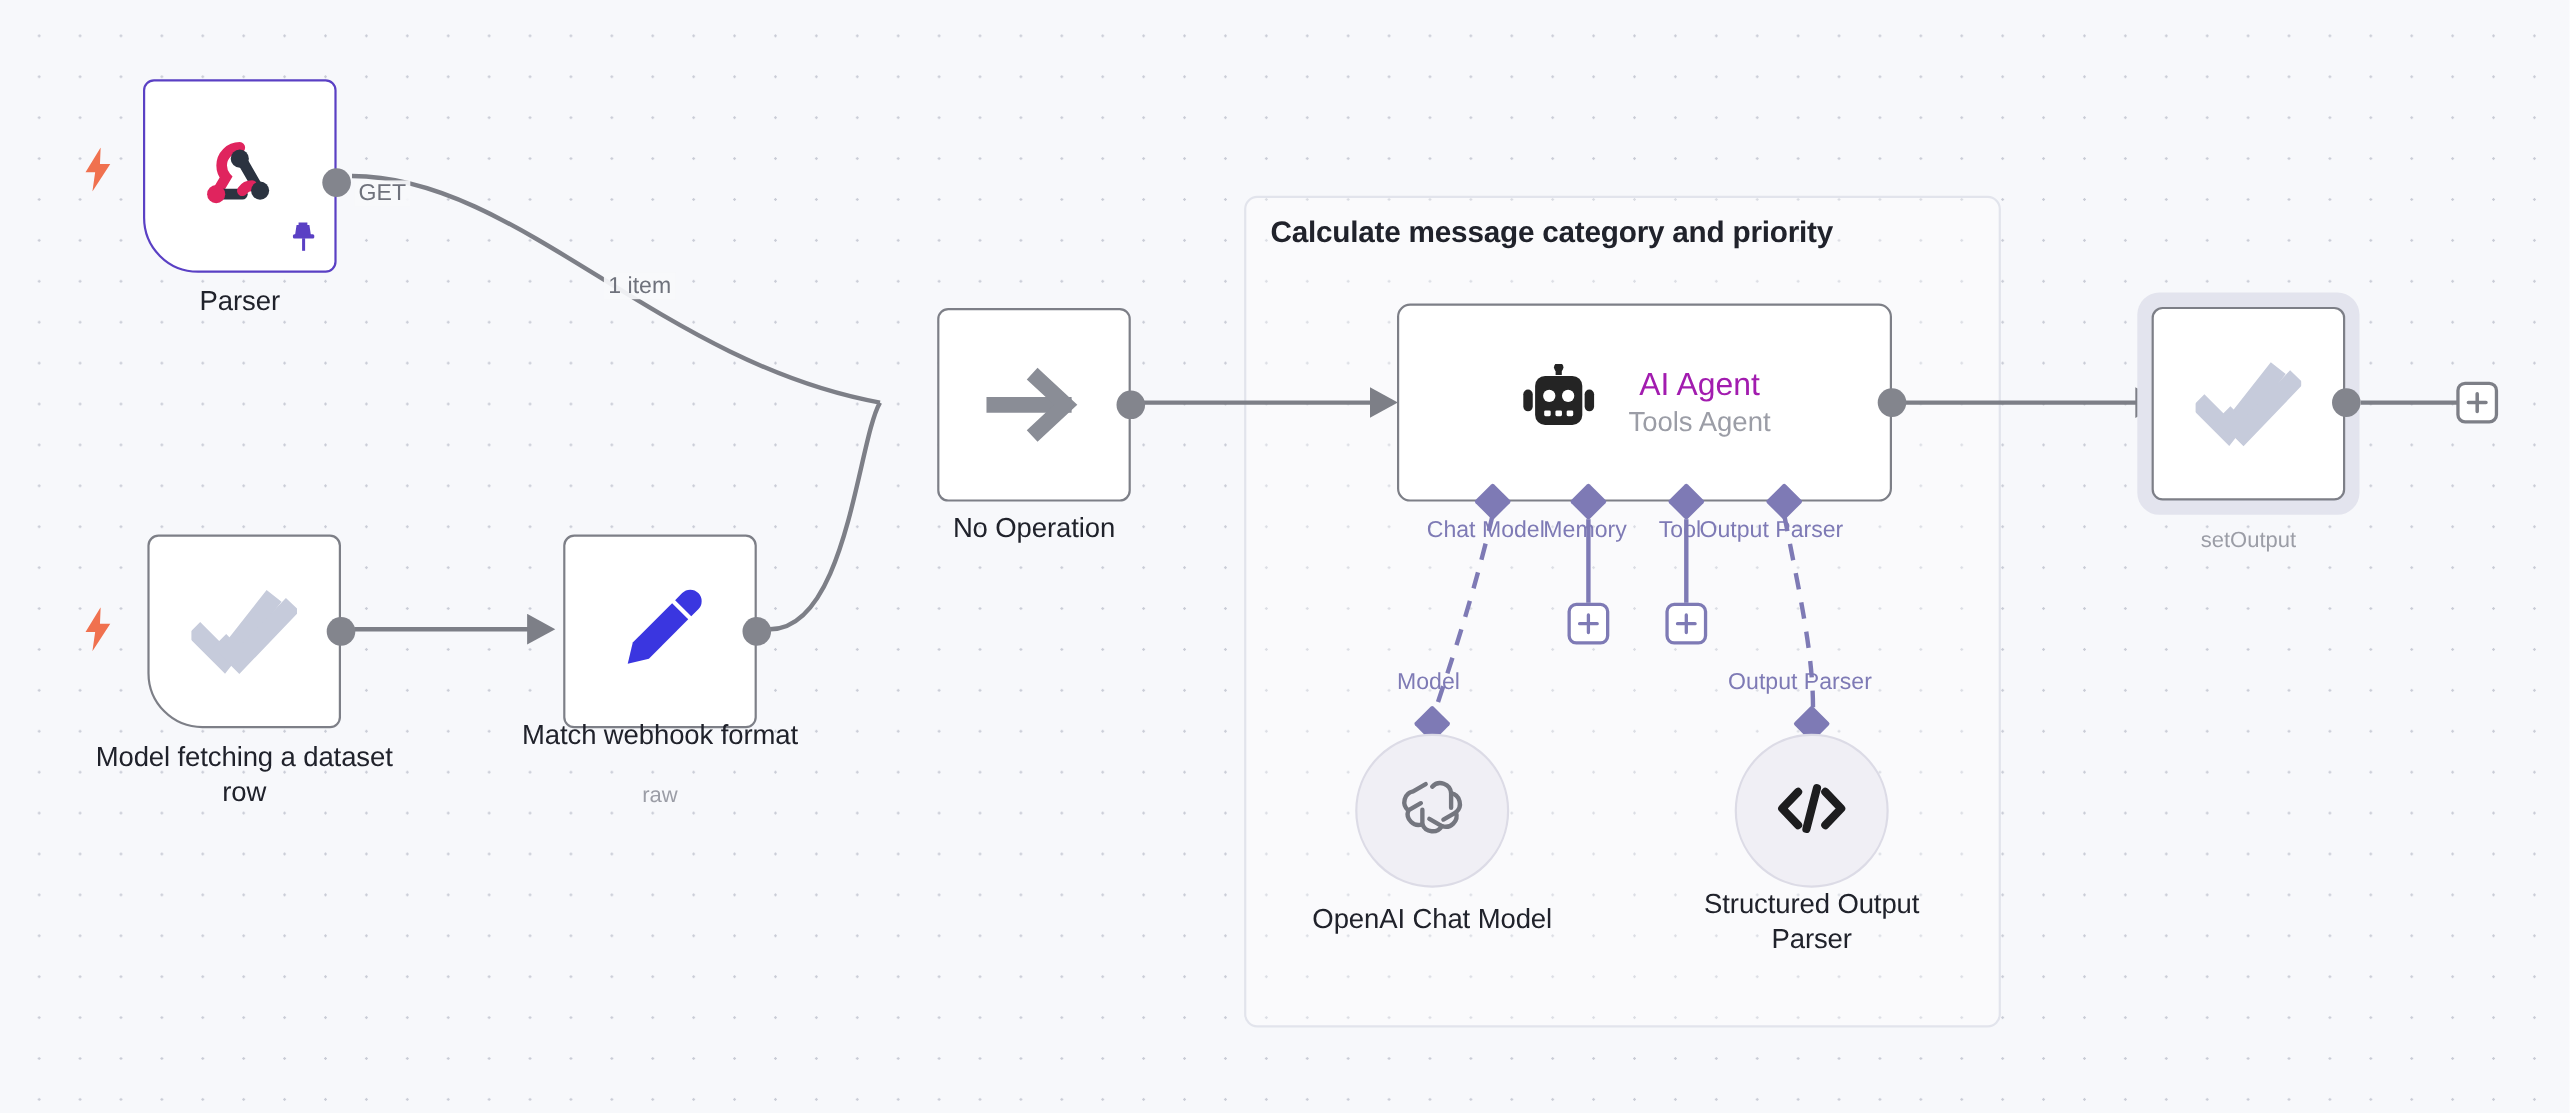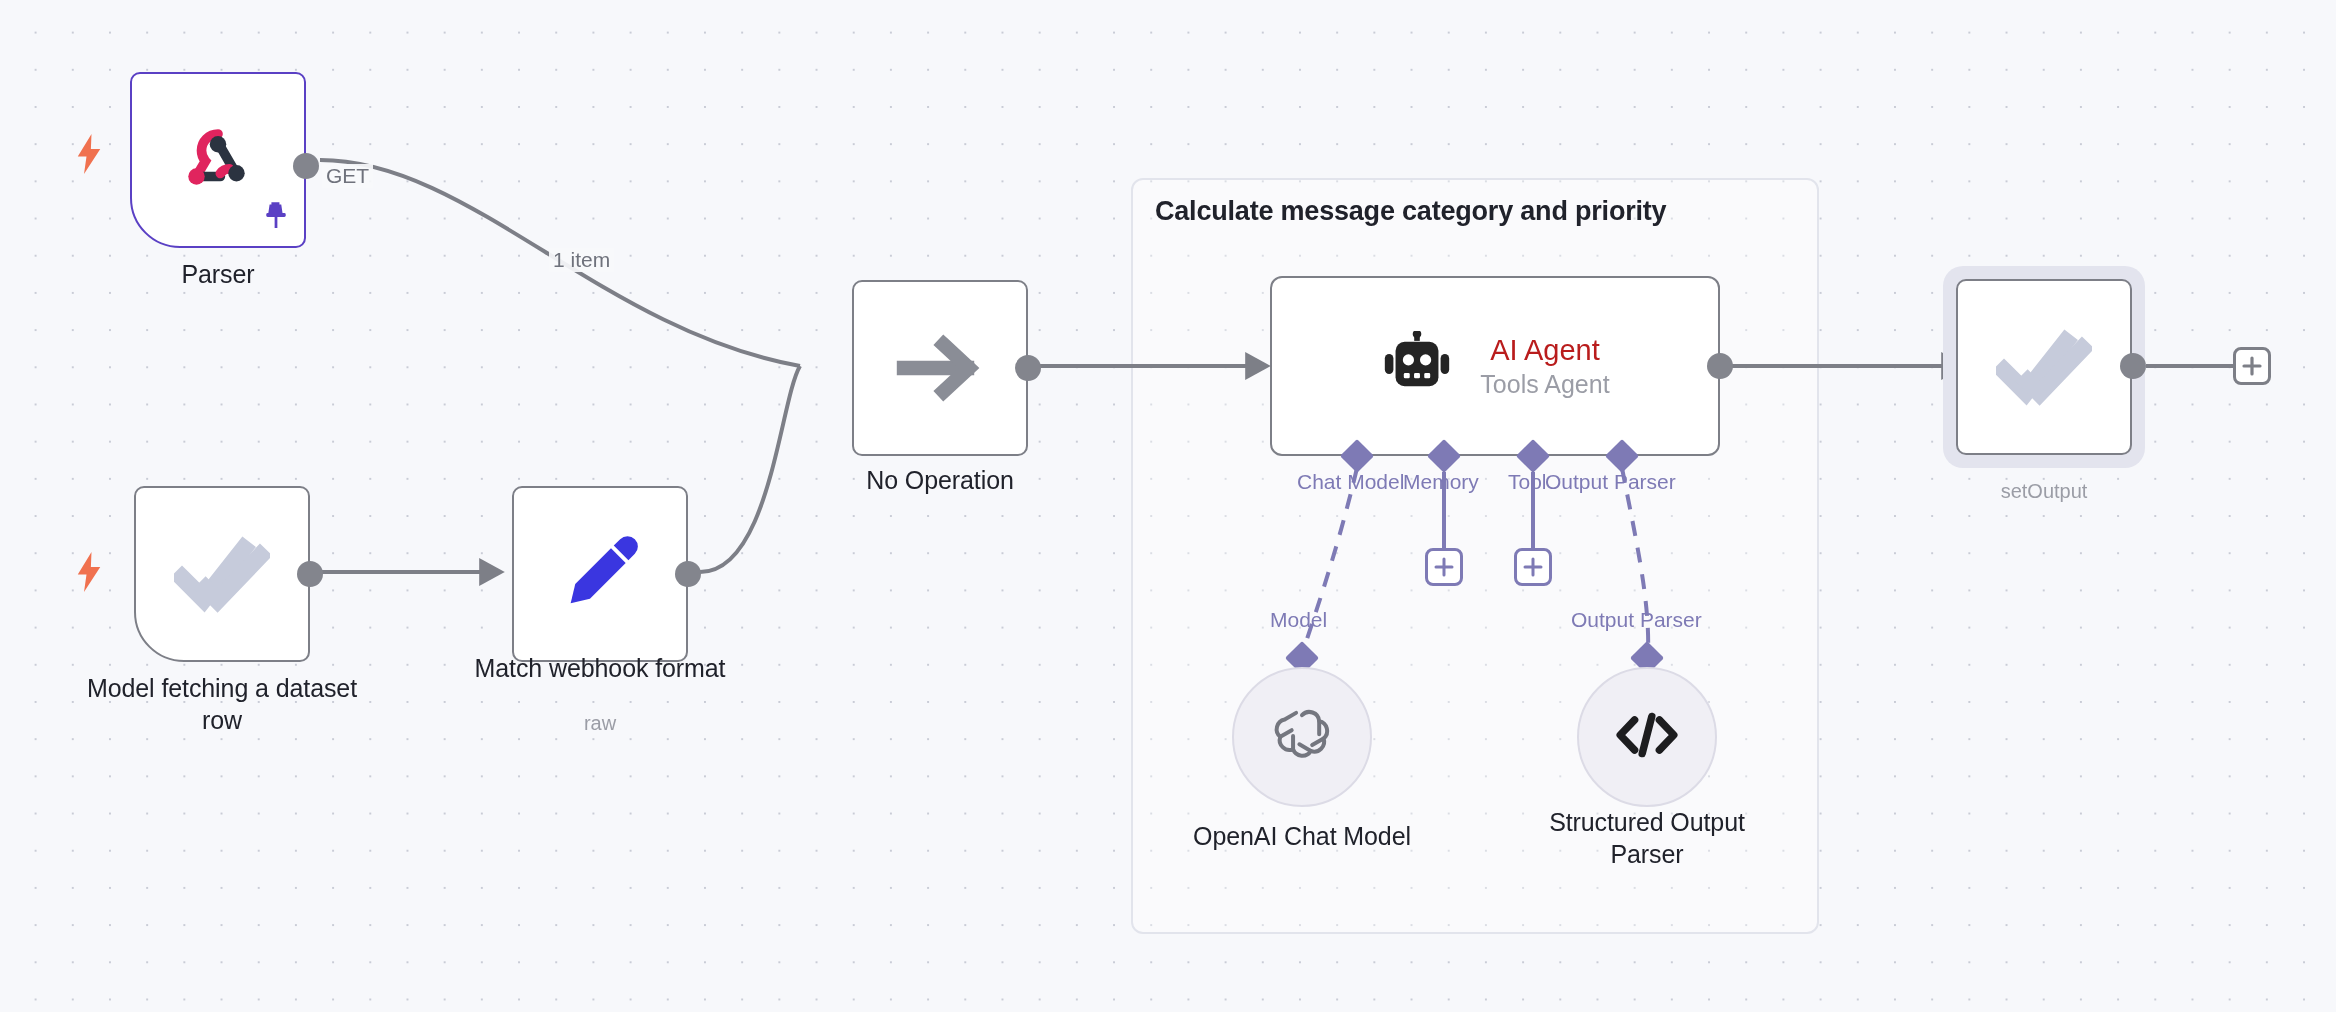--- a/index.html
+++ b/index.html
@@ -112,21 +112,21 @@
 
   
   .wide-node {
     position: absolute;
     background:#fff;
     border: 2.5px solid #7d7f87;
     border-radius: 12px;
     display:flex; align-items:center; justify-content:center; gap: 26px;
   }
   .wide-node .labels { display:flex; flex-direction:column; align-items:center; }
-  .wide-node .t1 { font-size: 29px; color:#b91c1c; line-height:36px; }
+  .wide-node .t1 { font-size: 29px; color:#a21caf; line-height:36px; }
   .wide-node .t2 { font-size: 25px; color:#9b9da6; line-height:32px; }
 
   
   .circ-node {
     position: absolute;
     width: 140px; height: 140px;
     border-radius: 50%;
     background: #f0eff5;
     border: 2px solid #dcdbe6;
     display:flex; align-items:center; justify-content:center;

